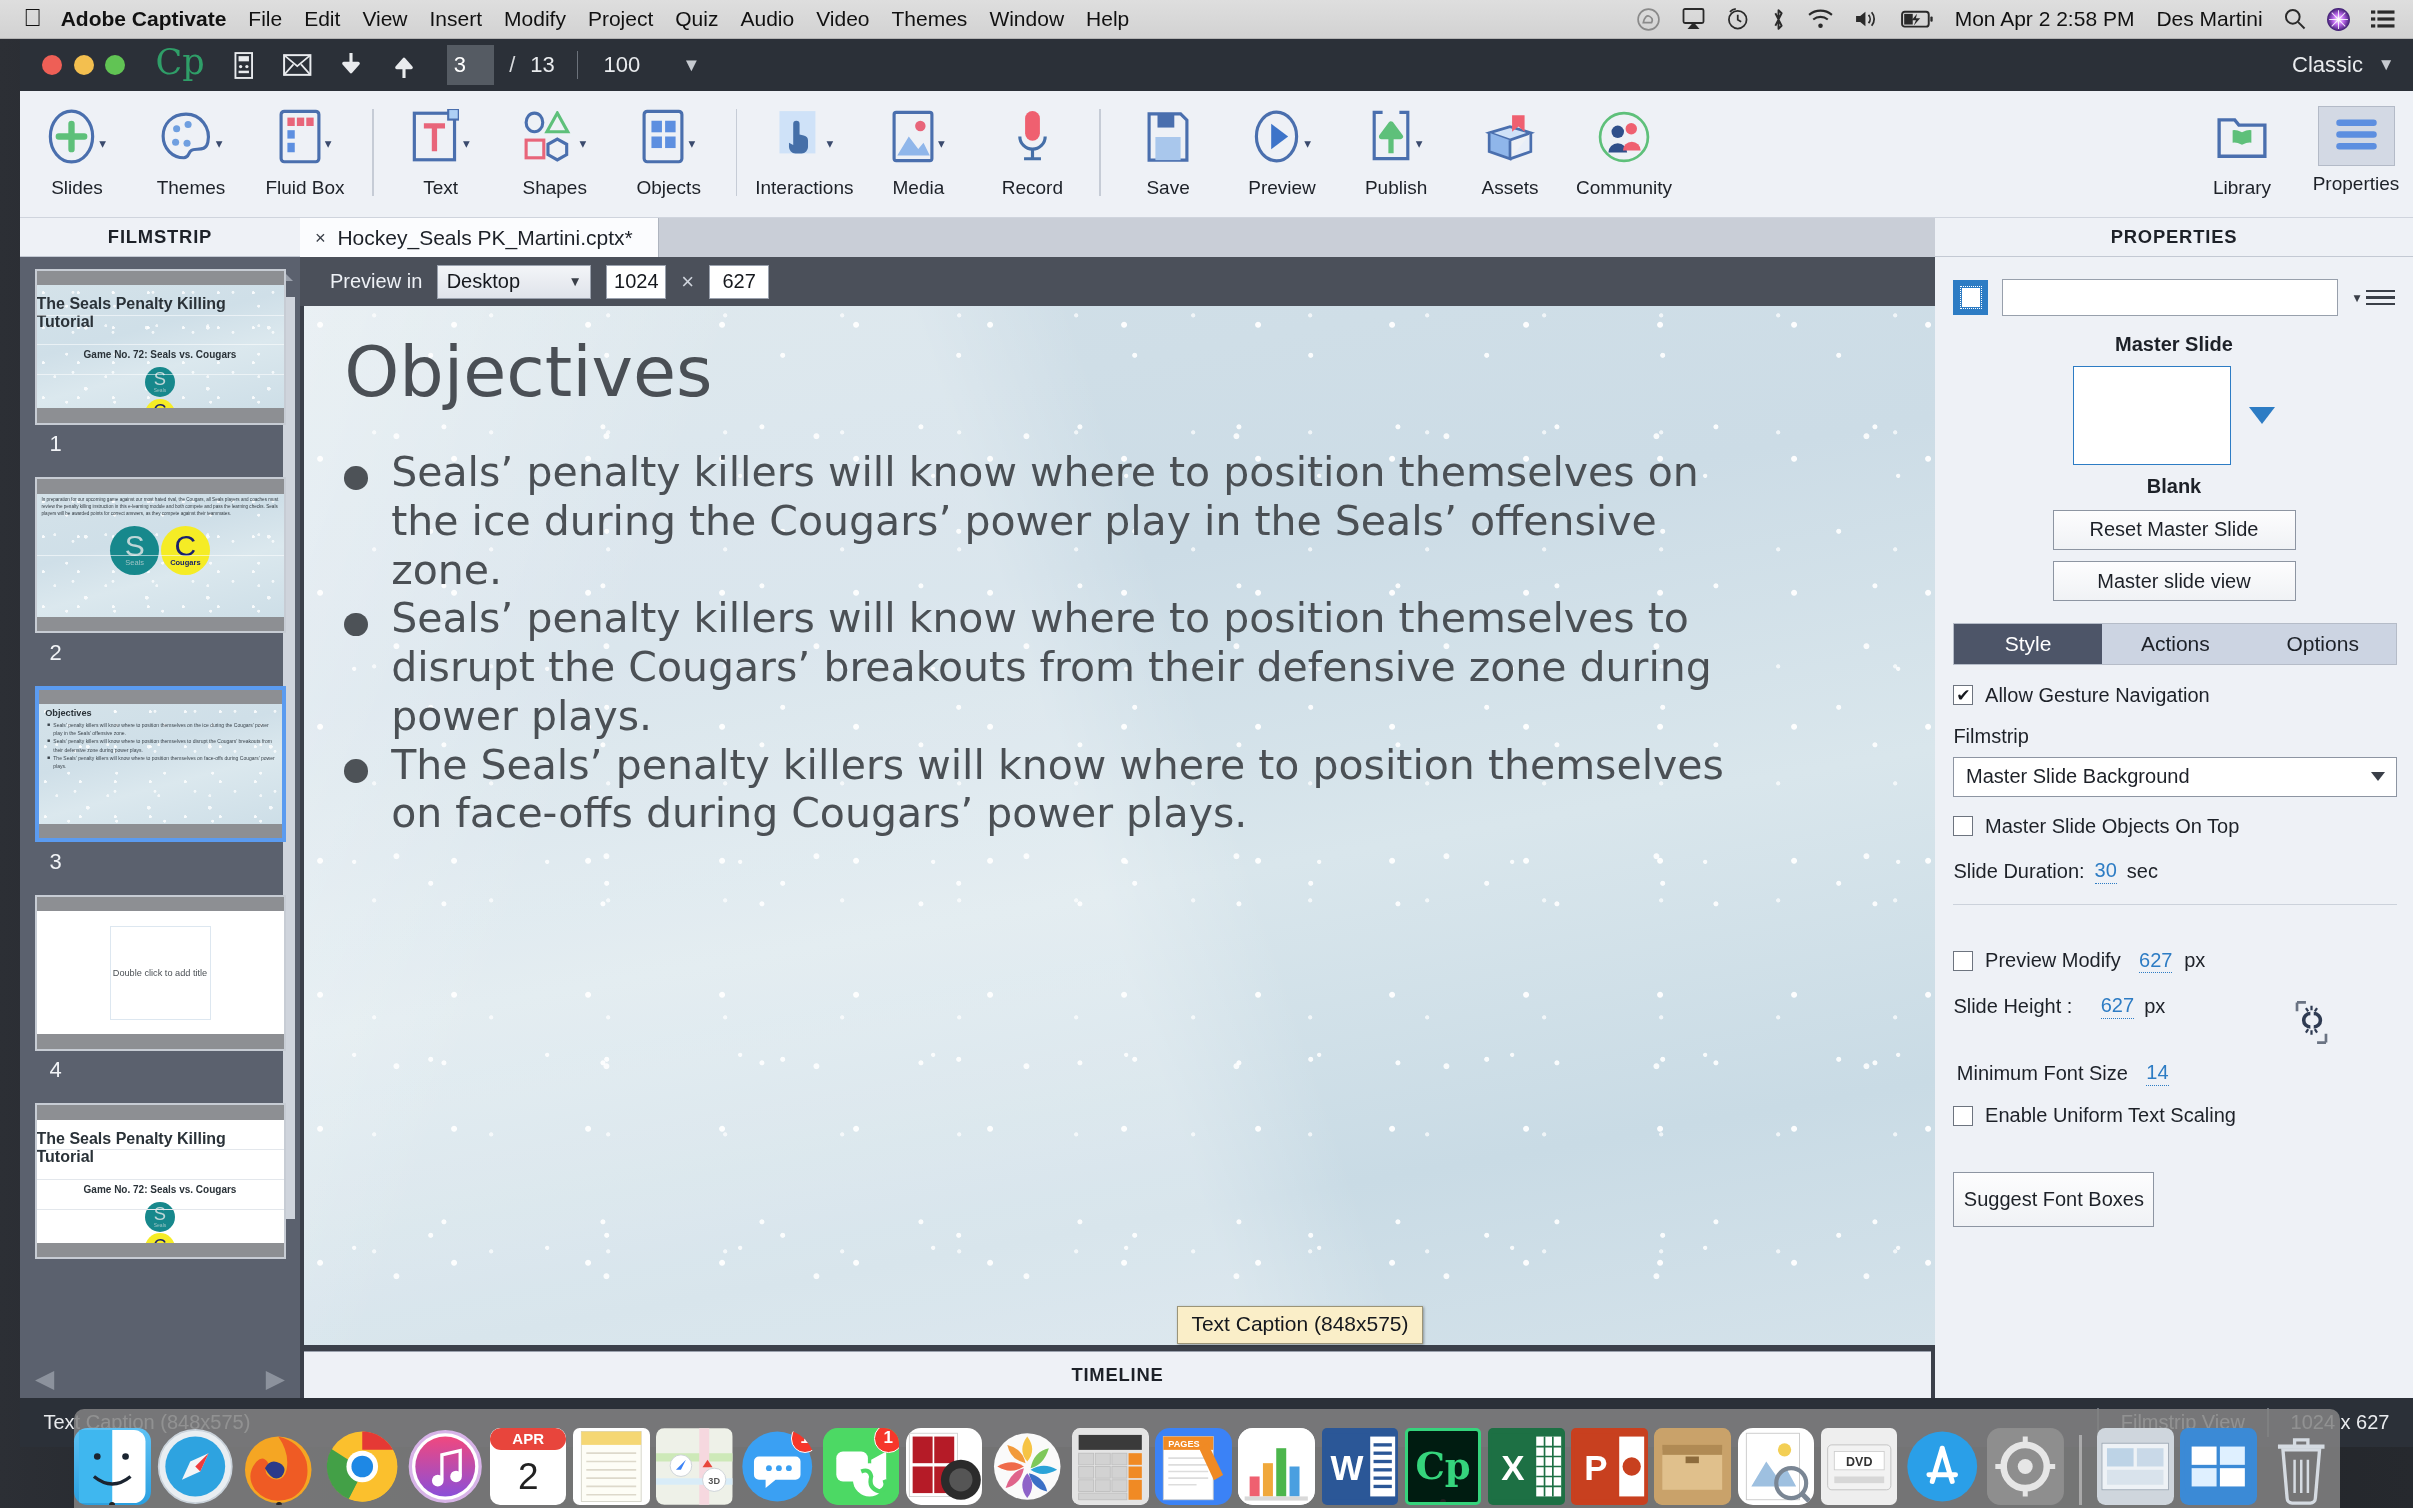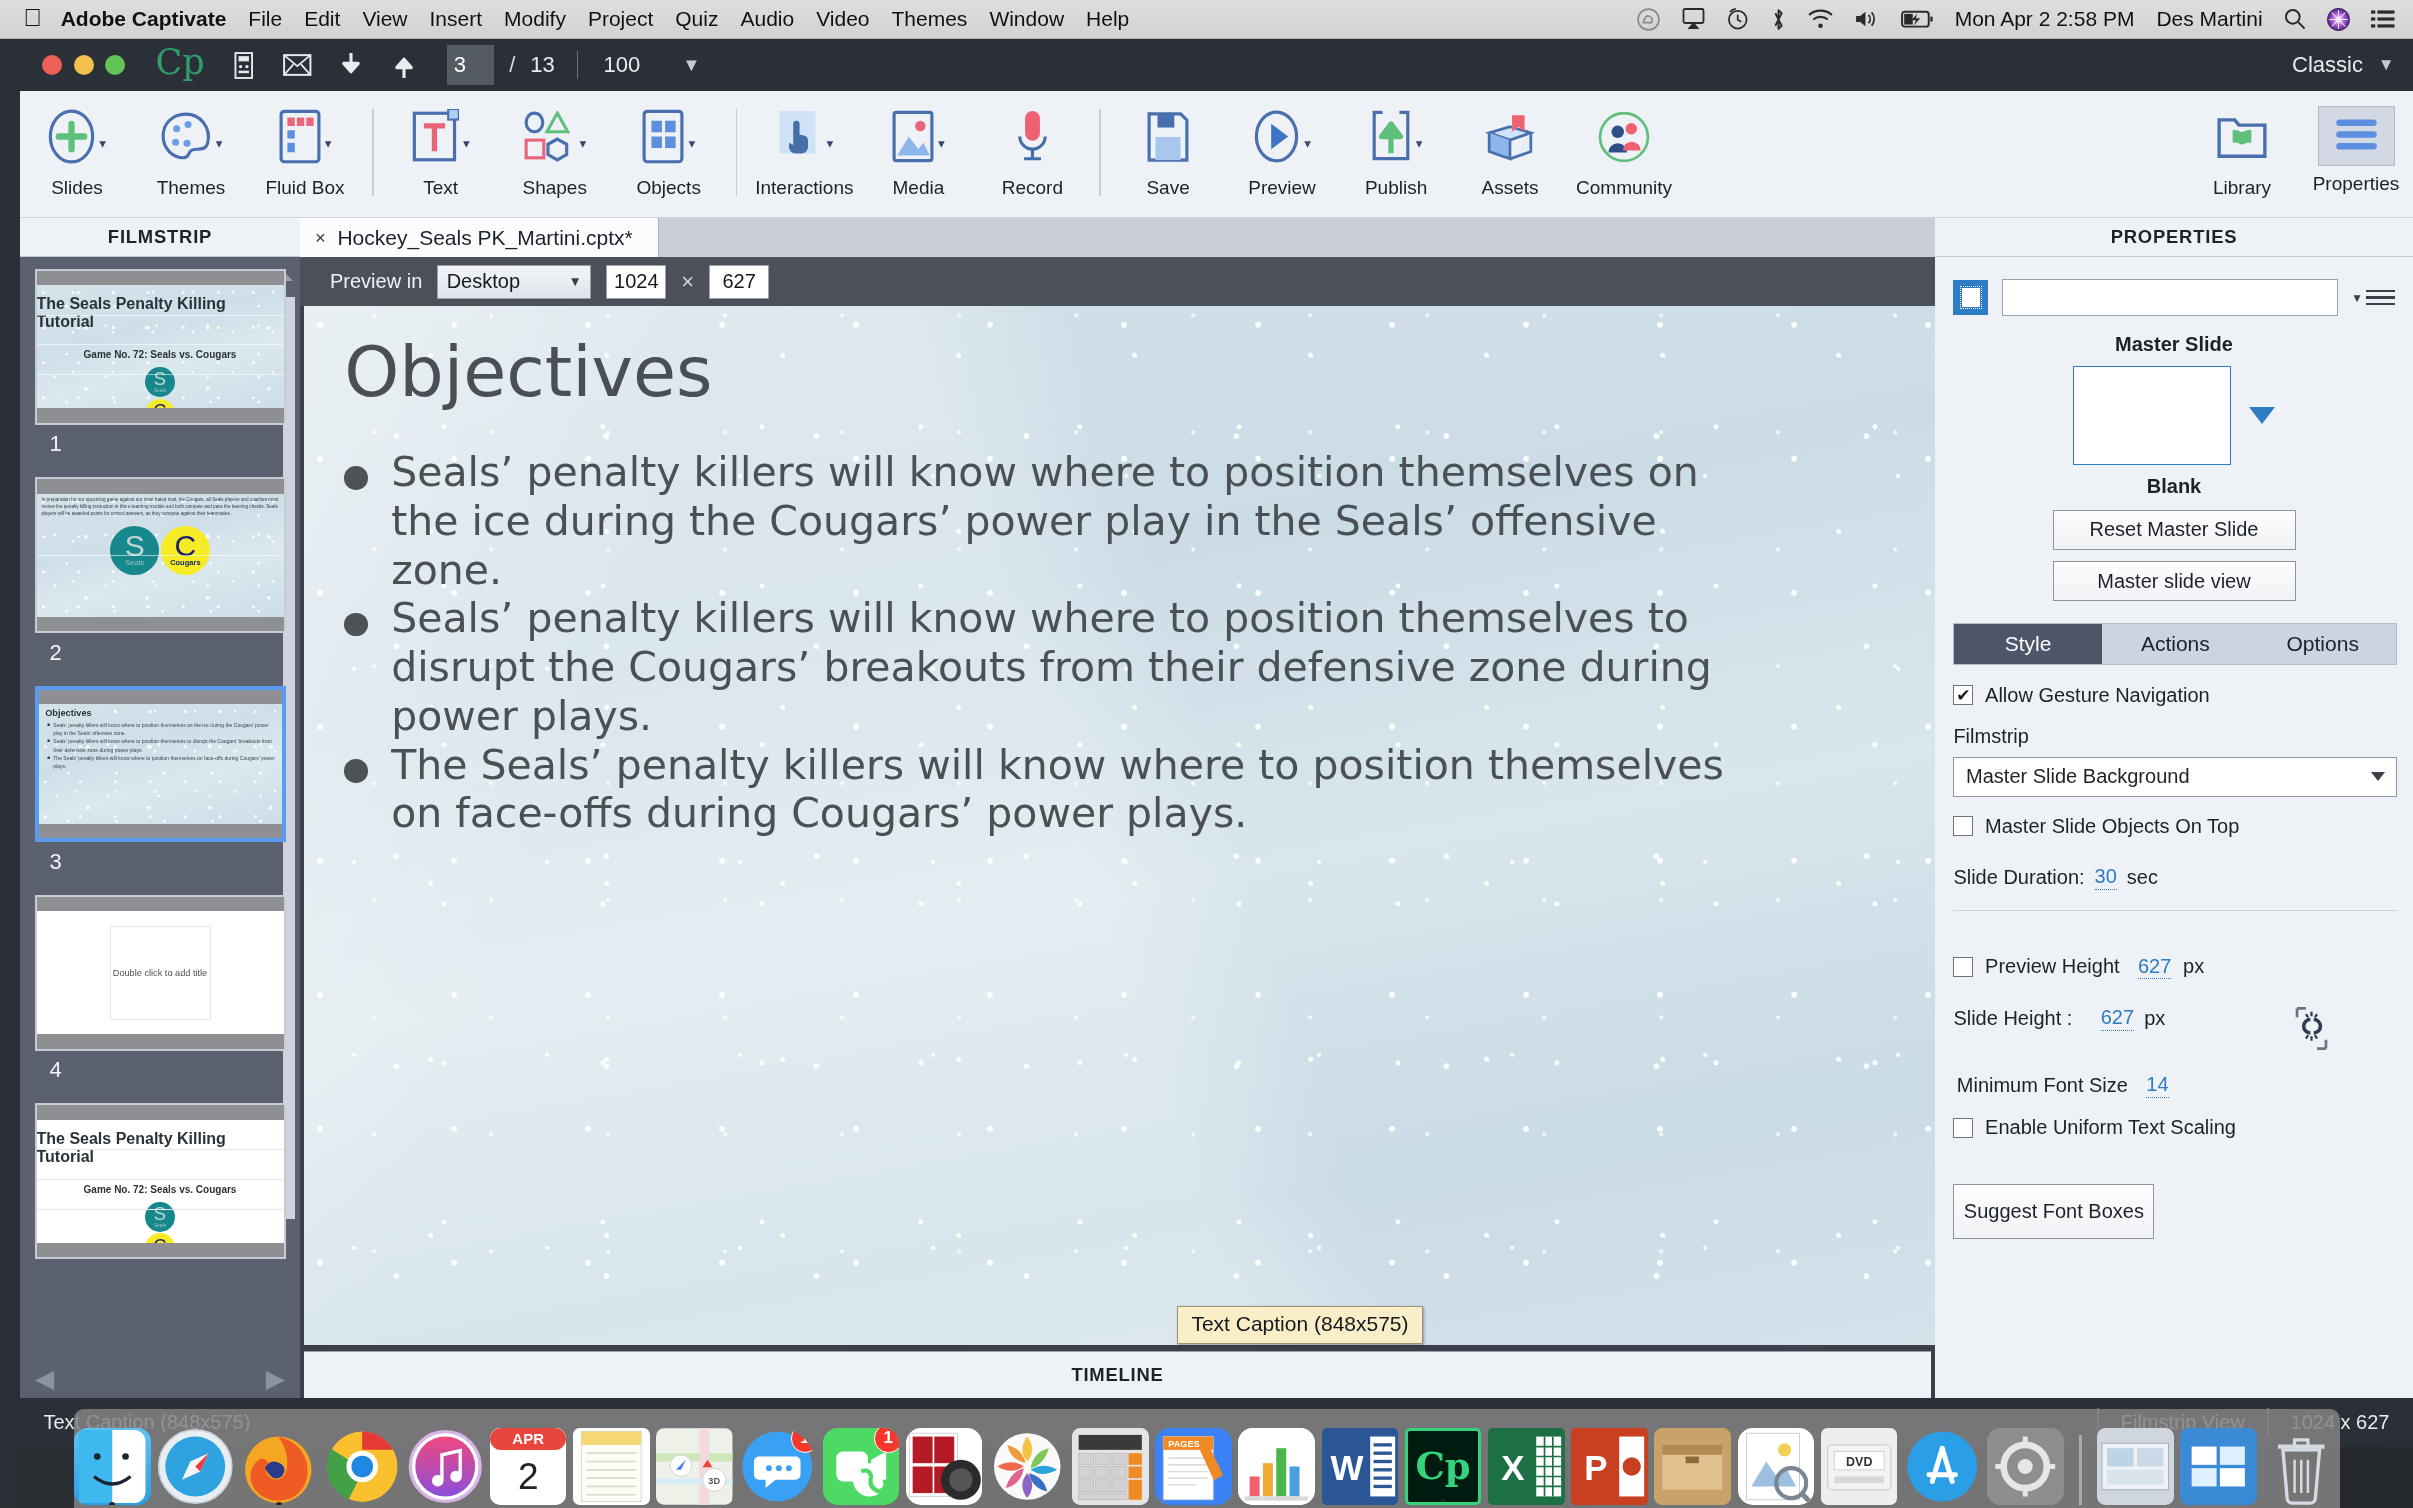--- a/index.html
+++ b/index.html
@@ -237,21 +237,21 @@
     display:flex; align-items:center; justify-content:center; font-size: 17px; color:#15181d;
     flex: 0 0 auto;
   }
   .lbl-plain { font-size: 20px; color:#1d2128; margin-top: 18.4px; }
   .sel-box {
     height: 40px; width: 444px; background:#fff; border: 0.8px solid #8d95a2; margin-top: 8.4px;
     display:flex; align-items:center; justify-content: space-between; padding: 0 11.7px;
     font-size: 20px; color:#1d2128;
   }
   .caret-sm { width:0;height:0;border-left:7.5px solid transparent;border-right:7.5px solid transparent;border-top:9.2px solid #3a3f48; }
-  .kv-row { display:flex; align-items:center; gap: 10px; margin-top: 27px; font-size: 20px; color:#1d2128; }
+  .kv-row { display:flex; align-items:center; gap: 10px; margin-top: 21px; font-size: 20px; color:#1d2128; }
   .num-link { color: #2d7cc4; border-bottom: 1.7px dotted #2d7cc4; padding-bottom: 0.8px; }
   .hr-line { height: 0.8px; background: #ccd2db; margin: 20px 0 0 0; width: 444px; }
   .btn-suggest {
     width: 201px; height: 55px; background: linear-gradient(#fdfdfe,#f0f2f5);
     border: 0.8px solid #8d95a2; font-size: 20px; color:#1d2128;
     display:flex; align-items:center; justify-content:center; margin-top: 45px;
   }
 
   
   .statusbar {
@@ -891,21 +891,21 @@
             <span>Slide Duration:</span>
             <span class="num-link">30</span>
             <span>sec</span>
           </div>
 
           <div class="hr-line"></div>
 
           <div style="position:relative;">
             <div class="chk-row" style="margin-top:44px;">
               <span class="chk"></span>
-              <span>Preview Height</span>
+              <span>Preview Modify</span>
               <span class="num-link" style="margin-left:6.7px;">627</span>
               <span>px</span>
             </div>
             <div class="kv-row">
               <span>Slide Height :</span>
               <span class="num-link" style="margin-left:18.4px;">627</span>
               <span>px</span>
             </div>
             <span style="position:absolute;right:64px;top:49px;">
               <svg width="39" height="49" viewBox="0 0 34 44">

